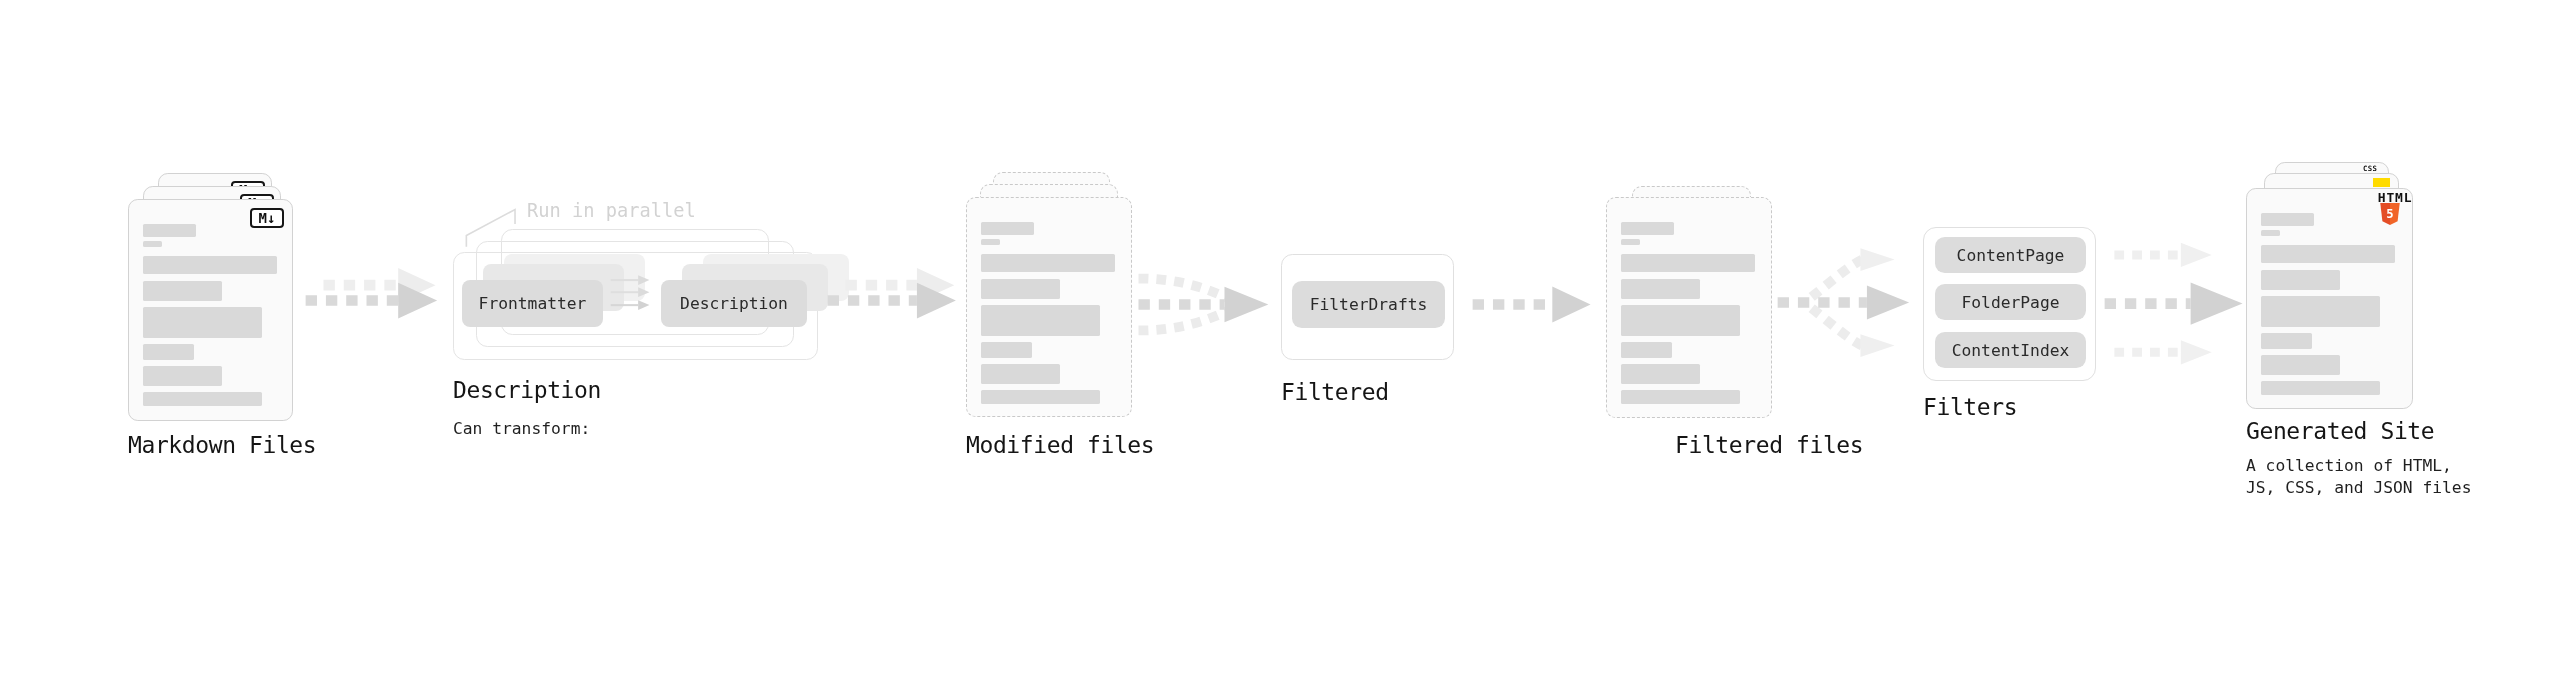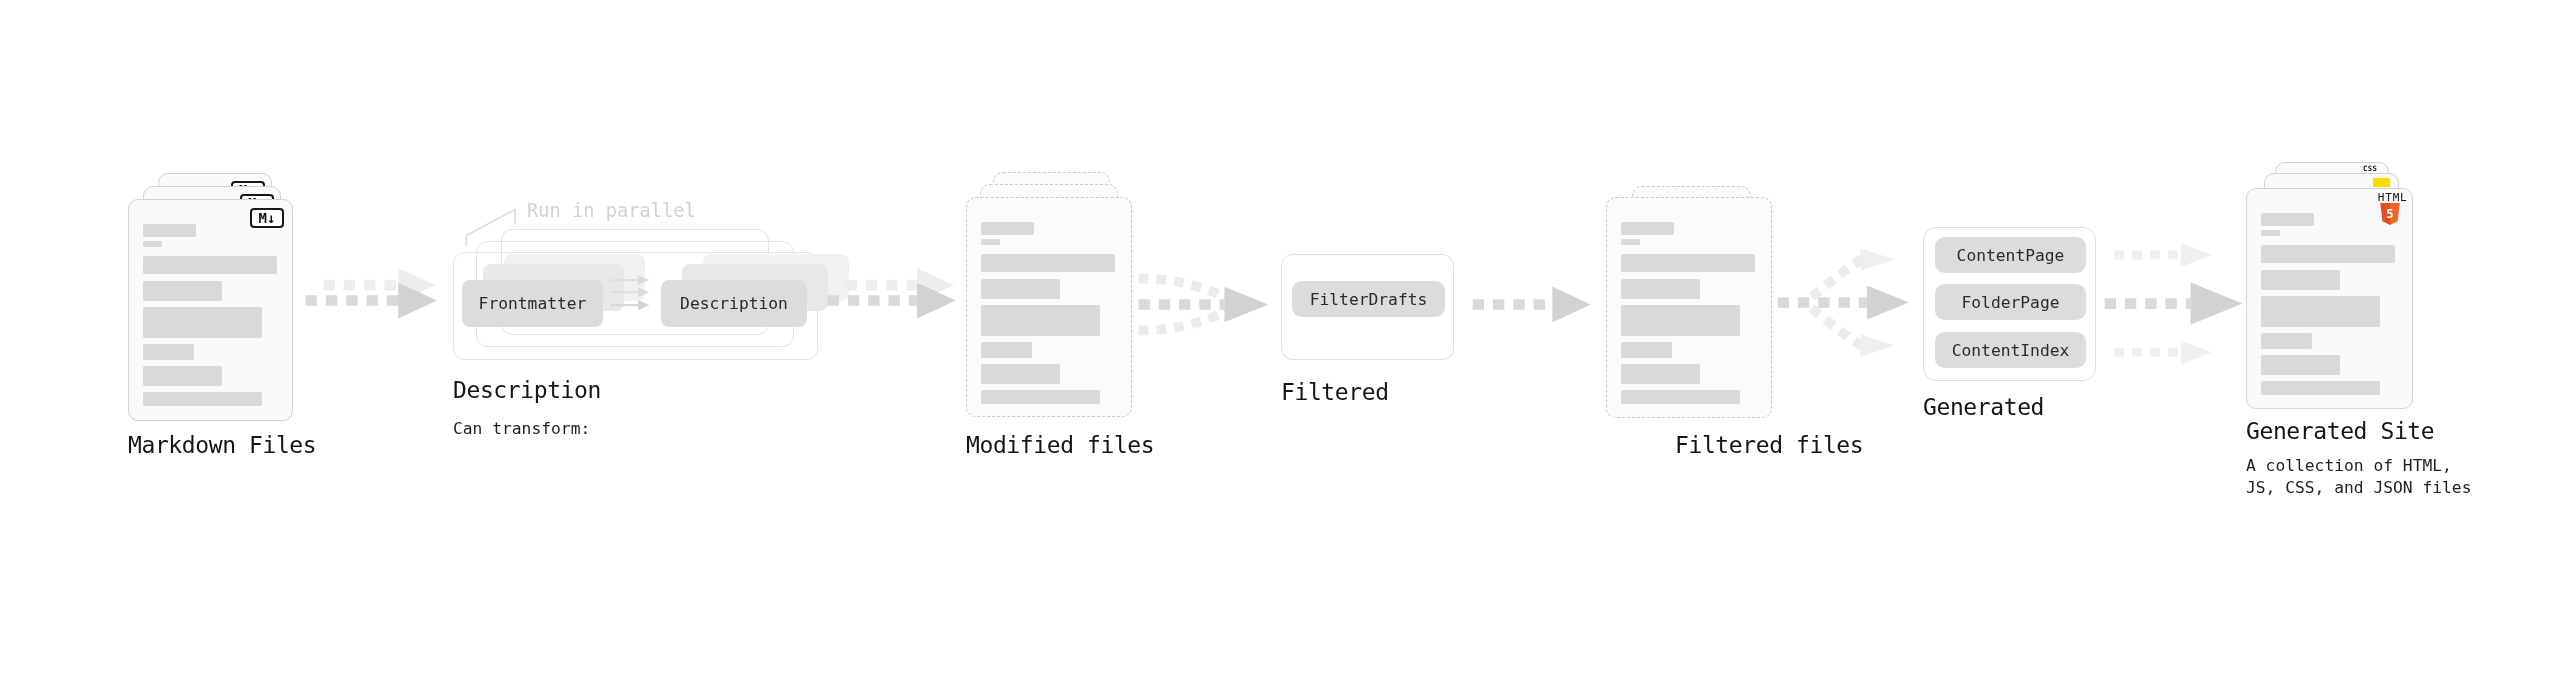--- a/index.html
+++ b/index.html
@@ -28,21 +28,21 @@
   .sub{position:absolute;font-size:16.3px;line-height:22px;color:#1f1f1f;white-space:pre-line}
   .bullets{position:absolute;font-size:16.3px;line-height:23px;color:#1f1f1f}
   .bullets div{white-space:nowrap}
   .note{position:absolute;font-size:18.7px;color:#d2d2d2;white-space:nowrap}
   
   .cssbadge{position:absolute;right:8.1px;top:2.4px;width:19.5px;text-align:center}
   .cssbadge .t{font-size:7.3px;font-weight:bold;color:#111;line-height:7.3px;letter-spacing:0.4px}
   .cssbadge .u{width:14px;height:3.3px;background:#2965f1;margin:0.8px auto 0}
   .jsbadge{position:absolute;right:8.1px;top:4.1px;width:17px;height:9px;background:#ffdb00}
   .h5badge{position:absolute;right:9.8px;top:4.1px;width:24.4px;text-align:center}
-  .h5badge .t{font-size:11px;font-weight:normal;color:#111;letter-spacing:0.8px;line-height:9px}
+  .h5badge .t{font-size:13px;font-weight:bold;color:#111;letter-spacing:0.8px;line-height:9px}
   .h5badge .shield{width:19.5px;height:22px;margin:0.8px auto 0;background:linear-gradient(90deg,#e44d26 50%,#f16529 50%);
            clip-path:polygon(0 0,100% 0,89% 84%,50% 100%,11% 84%);display:flex;align-items:center;justify-content:center;
            color:#fff;font-size:12.2px;font-weight:bold}
 </style>
 </head>
 <body>
 
 <div class="canvas">
 
   <div class="card" style="left:158px;top:173px;width:114px;height:222px">
@@ -126,21 +126,21 @@
   <div class="title" style="left:966px;top:432px">Modified files</div>
 
   <svg class="abs" style="left:1132px;top:267px" width="142" height="75" viewBox="0 0 175 92">
     <path d="M 8,14 C 62,14 96,28 122,40" stroke="#ebebeb" stroke-width="12" stroke-dasharray="12 10" fill="none"></path>
     <path d="M 8,78 C 62,78 96,64 122,52" stroke="#ebebeb" stroke-width="12" stroke-dasharray="12 10" fill="none"></path>
     <line x1="8" y1="46" x2="114" y2="46" stroke="#d9d9d9" stroke-width="13" stroke-dasharray="14 11"></line>
     <polygon points="114,24 114,68 168,46" fill="#d2d2d2"></polygon>
   </svg>
 
   <div class="panel" style="left:1281px;top:254px;width:173px;height:106px"></div>
-  <div class="pill" style="left:1292px;top:281px;width:153px;height:36px;border-radius:9.8px">FilterDrafts</div>
+  <div class="pill" style="left:1292px;top:281px;width:153px;height:47px;border-radius:9.8px">FilterDrafts</div>
   <div class="title" style="left:1281px;top:379px">Filtered</div>
 
   <svg class="abs" style="left:1471px;top:284px" width="122" height="41" viewBox="0 0 150 50">
     <line x1="2" y1="25" x2="100" y2="25" stroke="#d9d9d9" stroke-width="13" stroke-dasharray="14 11"></line>
     <polygon points="100,3 100,47 147,25" fill="#d2d2d2"></polygon>
   </svg>
 
   <div class="card dashed" style="left:1632px;top:186px;width:119px;height:222px"></div>
   <div class="card dashed" style="left:1606px;top:197px;width:166px;height:221px">
     <div class="bars">
@@ -162,21 +162,21 @@
     <path d="M 44,74 C 74,98 90,112 106,120" stroke="#ececec" stroke-width="12" stroke-dasharray="12 10" fill="none"></path>
     <polygon points="104,106 104,134 146,120" fill="#efefef"></polygon>
     <line x1="2" y1="67" x2="112" y2="67" stroke="#d9d9d9" stroke-width="13" stroke-dasharray="14 11"></line>
     <polygon points="112,46 112,88 164,67" fill="#d2d2d2"></polygon>
   </svg>
 
   <div class="panel" style="left:1923px;top:227px;width:173px;height:154px;border-radius:13px"></div>
   <div class="pill" style="left:1935px;top:237px;width:151px;height:36px;border-radius:9.8px">ContentPage</div>
   <div class="pill" style="left:1935px;top:284px;width:151px;height:36px;border-radius:9.8px">FolderPage</div>
   <div class="pill" style="left:1935px;top:332px;width:151px;height:36px;border-radius:9.8px">ContentIndex</div>
-  <div class="title" style="left:1923px;top:394px">Generated</div>
+  <div class="title" style="left:1923px;top:394px">Filters</div>
 
   <svg class="abs" style="left:2103px;top:237px" width="142" height="130" viewBox="0 0 175 160">
     <line x1="14" y1="22" x2="96" y2="22" stroke="#efefef" stroke-width="11" stroke-dasharray="12 10"></line>
     <polygon points="96,7 96,37 134,22" fill="#f0f0f0"></polygon>
     <line x1="2" y1="82" x2="108" y2="82" stroke="#d9d9d9" stroke-width="13" stroke-dasharray="14 11"></line>
     <polygon points="108,56 108,108 172,82" fill="#d2d2d2"></polygon>
     <line x1="14" y1="142" x2="96" y2="142" stroke="#efefef" stroke-width="11" stroke-dasharray="12 10"></line>
     <polygon points="96,127 96,157 134,142" fill="#f0f0f0"></polygon>
   </svg>
 

